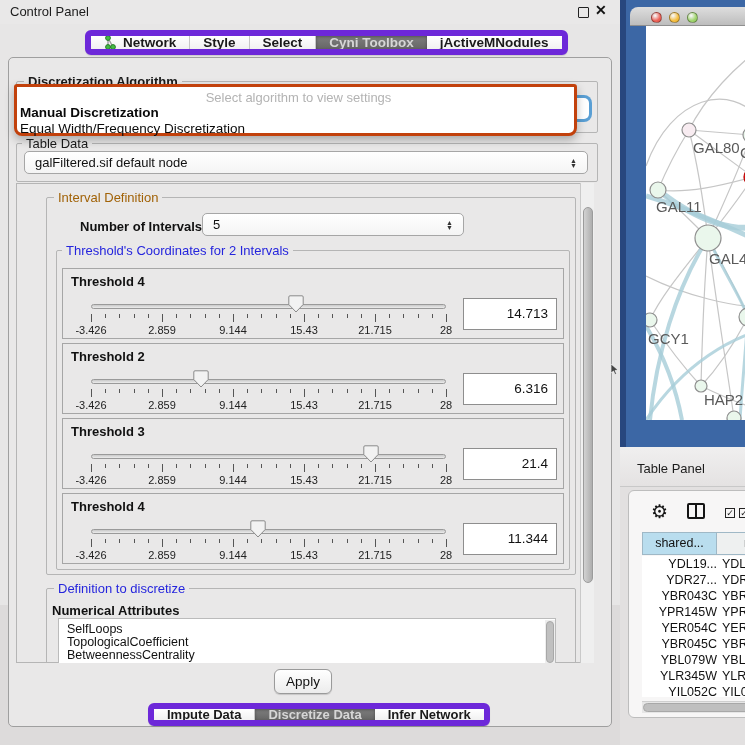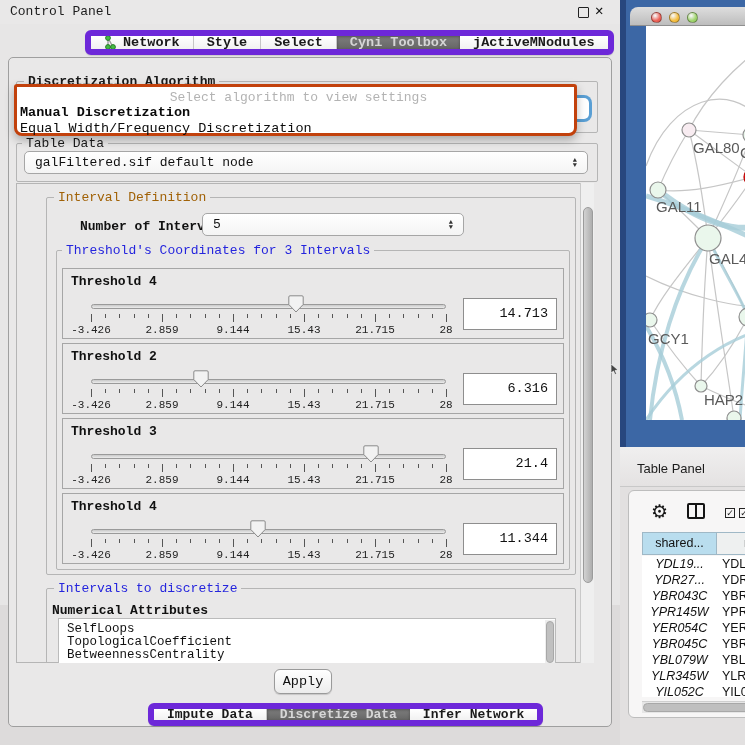--- a/index.html
+++ b/index.html
@@ -1,21 +1,21 @@
 <!DOCTYPE html>
 <html><head>
 <meta charset="utf-8">
 <style>
   * { margin:0; padding:0; box-sizing:border-box; }
   html,body { width:745px; height:745px; }
   body { font-family:"Liberation Sans", sans-serif; background:#dddbdb; position:relative; overflow:hidden; }
   .abs { position:absolute; }
 
   
-  #control-panel { left:0; top:0; width:620px; height:605px; background:#e7e6e6;font-family:Liberation Mono, monospace; }
+  #control-panel { left:0; top:0; width:620px; height:605px; background:#e7e6e6; }
   .cp-titlebar { left:0; top:0; width:620px; height:24px; background:#e9e8e8; }
   .cp-title { left:10px; top:4px; font-size:13px; color:#1c1c1c; }
   .float-btn { left:578px; top:7px; width:11px; height:11px; border:1.5px solid #222; border-radius:1px; background:transparent; }
   .close-btn { left:595px; top:2px; font-size:14px; font-weight:bold; color:#111; }
 
   .tabgroup { display:flex; align-items:stretch; height:25px; border:6px solid #6d28d9; border-radius:6px; overflow:hidden; background:#fff; box-shadow:0 1px 1px rgba(0,0,0,.12); }
   .tabgroup .tab { display:flex; align-items:center; gap:6px; padding:0 13px; font-size:13.5px; font-weight:bold; color:#1a1a1a; background:linear-gradient(#ffffff,#f1f1f1); border-right:1px solid #c6c6c6; cursor:default; }
   .tabgroup .tab:last-child { border-right:none; }
   .tabgroup .tab.sel { background:linear-gradient(#7e7e7e,#666666); color:#d6d6d6; border-right:none; box-shadow:inset 0 1px 3px rgba(0,0,0,.35); }
   #top-tabs { left:85px; top:30px; }
@@ -100,21 +100,21 @@
   .cols-icon { position:absolute; left:58px; top:12px; width:18px; height:16px; border:2px solid #141414; border-radius:2px; }
   .cols-icon:after { content:""; position:absolute; left:6px; top:0; width:2px; height:12px; background:#141414; }
   .cb { position:absolute; top:17px; width:10px; height:10px; border:1.5px solid #222; font-size:9px; line-height:8px; text-align:center; color:#222; }
   .tp-header { position:absolute; left:13px; top:41px; height:23px; display:flex; }
   .tp-hcell { border:1px solid #9fb8c6; border-left:none; background:#eef0f0; font-size:12.5px; color:#111; line-height:21px; }
   .tp-hcell:first-child { border-left:1px solid #9fb8c6; }
   .tp-hcell.hl { background:#b9ddee; text-align:center; }
   #tp-rows { position:absolute; left:13px; top:65px; width:139px; height:141px; overflow:hidden; background:#fff; }
   .tp-row { position:absolute; left:0; width:139px; height:16px; display:flex; }
   .tp-cell { font-size:12.5px; color:#111; line-height:16px; white-space:nowrap; }
-  .tp-cell.c1 { width:75px; text-align:center;font-style:italic; }
+  .tp-cell.c1 { width:75px; text-align:right; }
   .tp-cell.c2 { width:64px; padding-left:5px; }
   #tp-hscroll { position:absolute; left:13px; top:210px; width:134px; height:12px; background:#e6e6e6; border-top:1px solid #cfcfcf; }
   #tp-hscroll .thumb { position:absolute; left:1px; top:1px; width:114px; height:9px; border-radius:5px; background:#bfbfbf; border:1px solid #a8a8a8; }
 </style>
 </head>
 <body>
 
 <div id="control-panel" class="abs">
   <div class="cp-titlebar abs">
     <div class="cp-title abs">Control Panel</div>
@@ -177,21 +177,21 @@
     <div id="interval-title" class="grouptitle gt-green abs">Interval Definition</div>
     <div id="noi-label" class="abs">Number of Intervals</div>
     <div id="noi-combo" class="combo abs">
       <span>5</span>
       <span class="spin">
           <span>▲</span>
           <span>▼</span>
         </span>
     </div>
     <div id="thr-box" class="groupbox abs"></div>
-    <div id="thr-title" class="grouptitle gt-blue abs">Threshold's Coordinates for 3 Intervals</div>
+    <div id="thr-title" class="grouptitle gt-blue abs">Threshold's Coordinates for 2 Intervals</div>
     <div id="thr-panels">
         <div class="thr-panel" style="top: 85px;">
           <div class="thr-label">Threshold 4</div>
           <div class="thr-track"></div>
           <div class="tick major" style="left: 28px;"></div>
           <div class="tick minor" style="left: 42.2px;"></div>
           <div class="tick minor" style="left: 56.4px;"></div>
           <div class="tick minor" style="left: 70.6px;"></div>
           <div class="tick minor" style="left: 84.8px;"></div>
           <div class="tick major" style="left: 99px;"></div>
@@ -342,21 +342,21 @@
           <div class="tick-label" style="left: 312px;">21.715</div>
           <div class="tick-label" style="left: 383px;">28</div>
           <div class="thr-thumb" style="left: 186.848px;"><svg width="16" height="18" viewBox="0 0 16 18">
               <path d="M2,0.8 h12 a1.2,1.2 0 0 1 1.2,1.2 v7.5 L8,17 L0.8,9.5 v-7.5 a1.2,1.2 0 0 1 1.2,-1.2 z" fill="#f2f2f2" stroke="#8a8a8a" stroke-width="1"></path>
             </svg></div>
           <div class="thr-value">11.344</div>
         </div>
       </div>
 
     <div id="attr-box" class="groupbox abs"></div>
-    <div id="attr-title" class="grouptitle gt-blue abs">Intervals to discretize</div>
+    <div id="attr-title" class="grouptitle gt-blue abs">Definition to discretize</div>
     <div id="attr-sub" class="abs">Numerical Attributes</div>
     <div id="attr-list" class="abs">
       <div id="attr-scroll">
           <div class="thumb"></div>
         </div>
     <div class="attr-item" style="top: 3px;">SelfLoops</div>
         <div class="attr-item" style="top: 16px;">TopologicalCoefficient</div>
         <div class="attr-item" style="top: 29px;">BetweennessCentrality</div>
       </div>
   </div>

